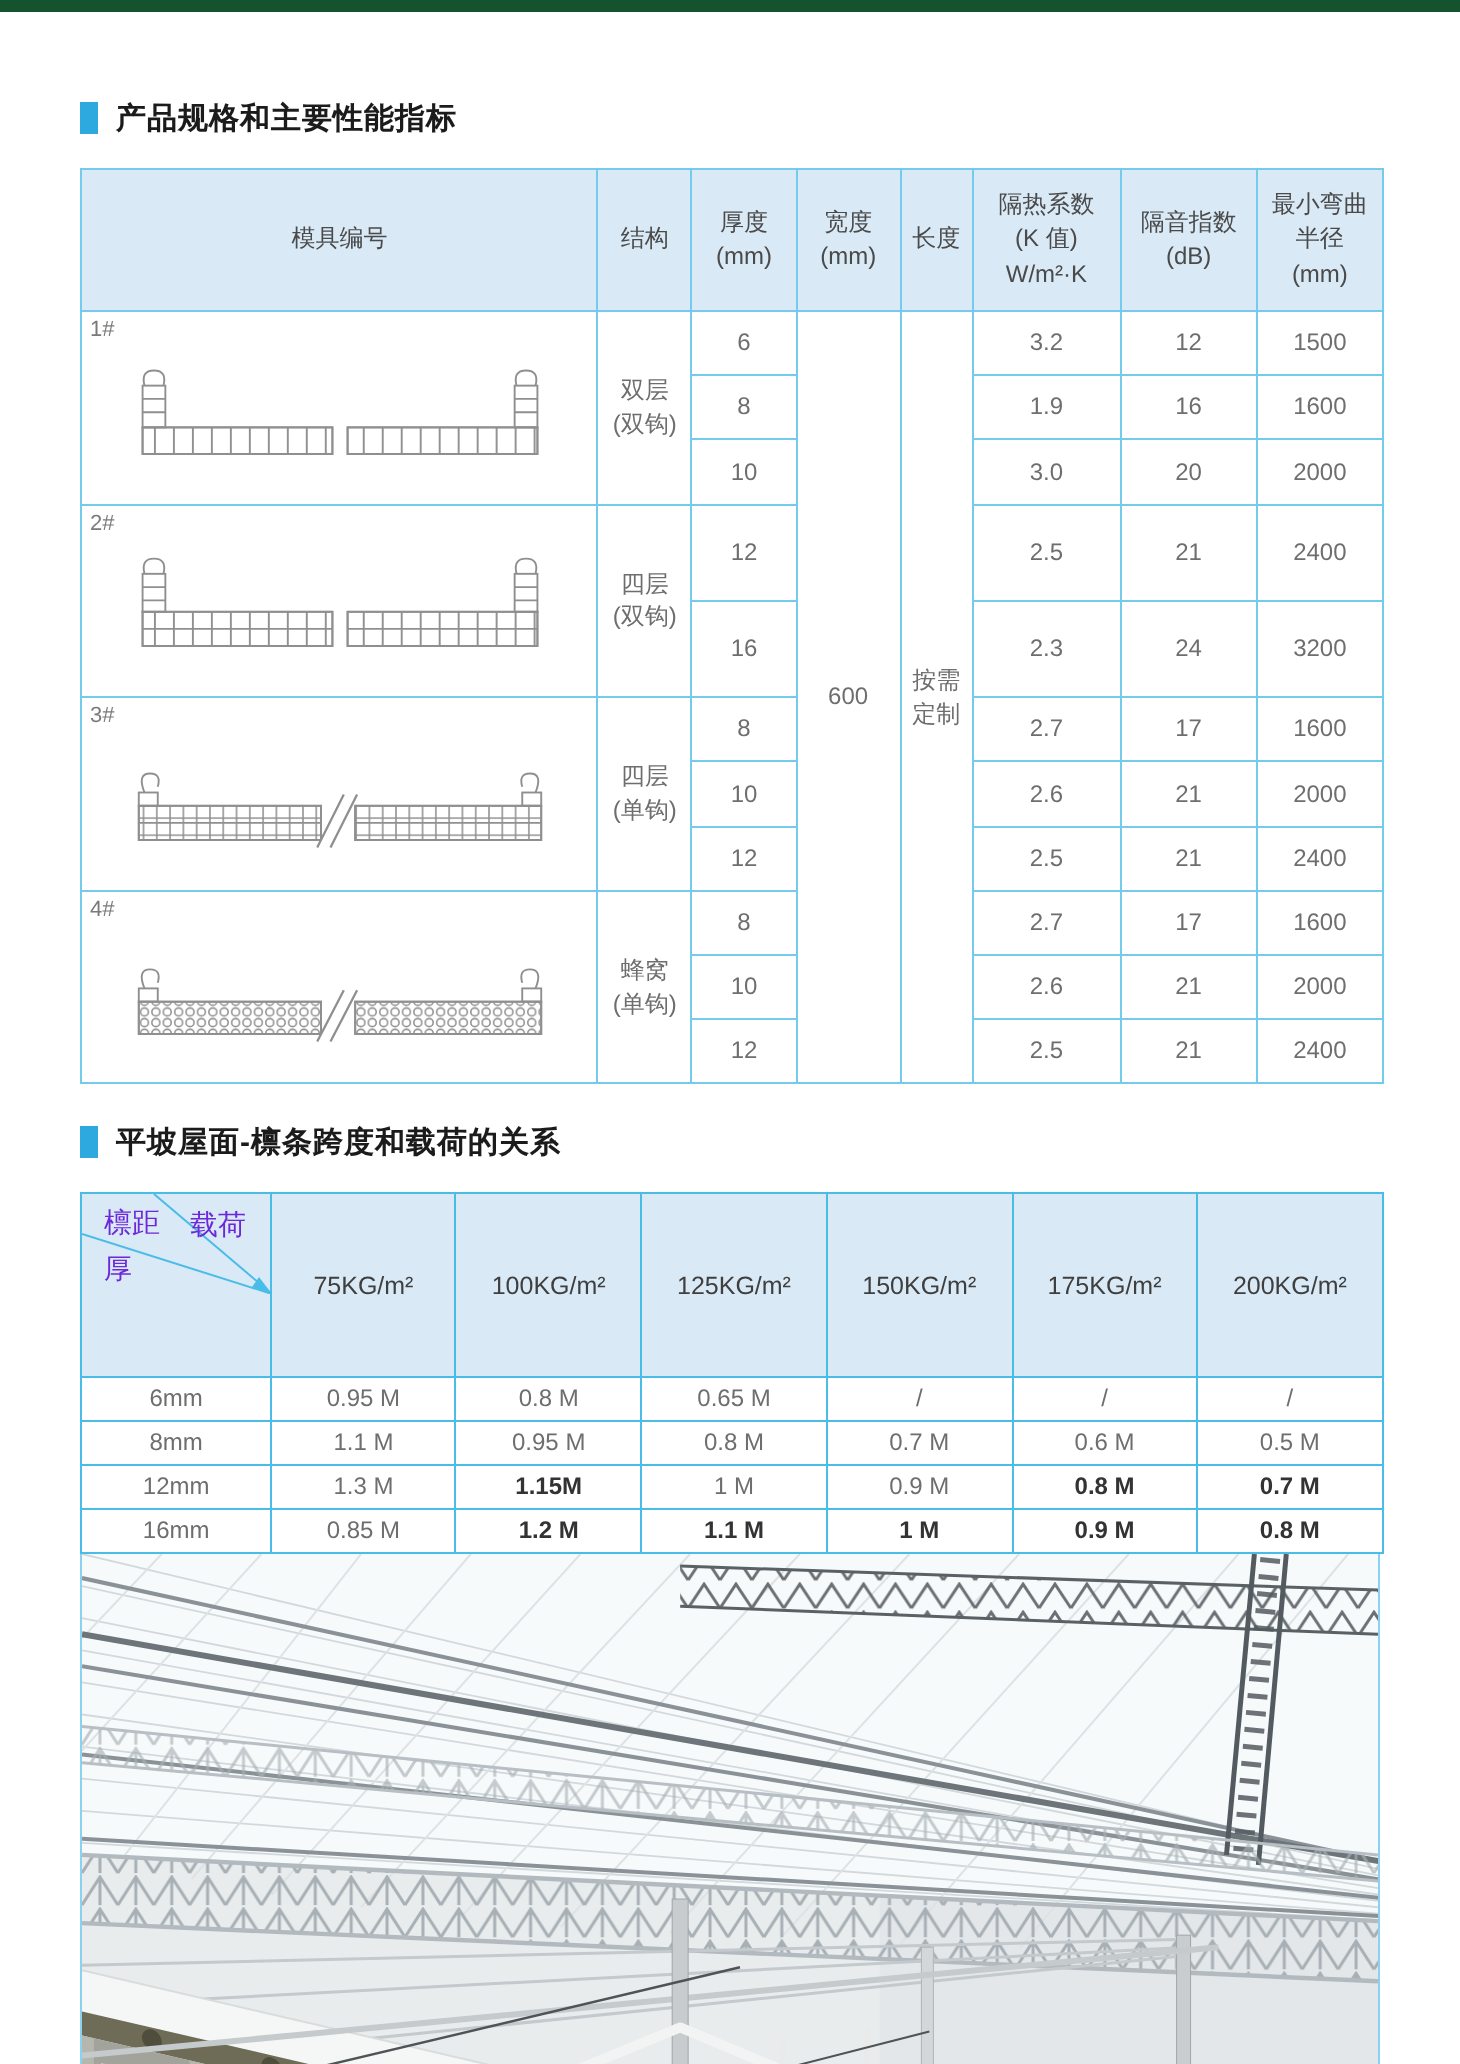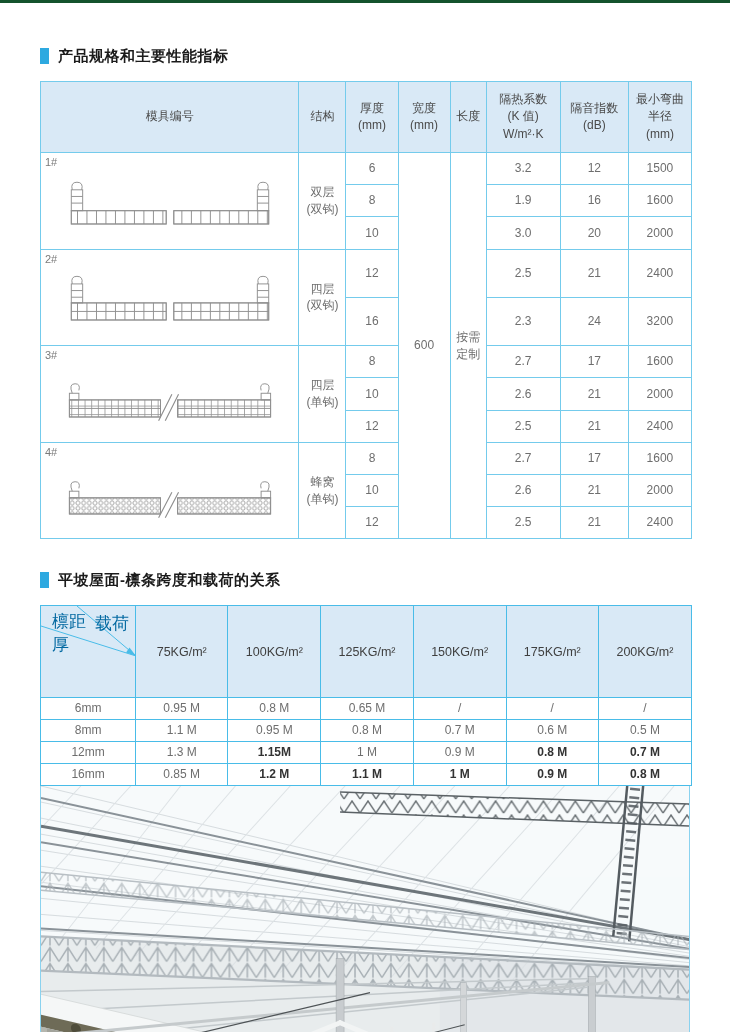--- a/index.html
+++ b/index.html
@@ -1,17 +1,17 @@
 <!DOCTYPE html>
 <html><head>
 <meta charset="utf-8">
 <style>
   html,body{margin:0;padding:0;background:#fff;}
   body{font-family:"Liberation Sans","DejaVu Sans",sans-serif;}
-  .page{width:730px;height:1032px;background:#fff;border-top:3px solid #14532d;box-sizing:border-box;overflow:hidden;}
+  .page{width:730px;height:1032px;background:#fff;border-top:6px solid #14532d;box-sizing:border-box;overflow:hidden;}
   .content{width:650px;margin:0 auto;padding-top:42px;}
 
   
   .sec-title{display:flex;align-items:center;height:22px;margin-bottom:14px;}
   .bullet{width:9px;height:16px;background:#2ea9e0;margin-right:9px;flex:0 0 auto;}
   .sec-title h2{font-size:15px;font-weight:bold;color:#1b1b1b;margin:0;letter-spacing:0.5px;}
 
   
   table{border-collapse:collapse;table-layout:fixed;width:652px;}
   th,td{border:1px solid #74cbec;text-align:center;vertical-align:middle;padding:0;}
@@ -27,25 +27,25 @@
   .t1 .profile svg{display:block;margin:0 auto;}
 
   
   .t2{margin-top:0;}
   .t2 th,.t2 td{border-color:#49bce8;}
   .t2 th{height:50px;font-size:12.5px;color:#3f3f3f;}
   .t2 td{height:21px;}
   .t2 td.b{font-weight:bold;color:#333;}
   .t2 .corner{padding:0;position:relative;}
   .t2 .corner svg{position:absolute;left:0;top:0;}
-  .t2 .corner span{position:absolute;font-size:17px;color:#0369a1;}
+  .t2 .corner span{position:absolute;font-size:14px;color:#6d28d9;}
   .t2 .lbl-top{left:11px;top:4px;}
   .t2 .lbl-right{left:54px;top:7px;font-family:Liberation Mono, monospace;}
   .t2 .lbl-bottom{left:11px;top:27px;}
-  .sec2{margin-top:30px;}
+  .sec2{margin-top:18px;}
 
   
   .photo-box{width:650px;height:332px;border:1px solid #8ad2ef;border-top:none;box-sizing:border-box;}
   .photo-box svg{display:block;width:100%;height:100%;}
 </style>
 </head>
 <body>
 
 <div class="page">
   <div class="content">

